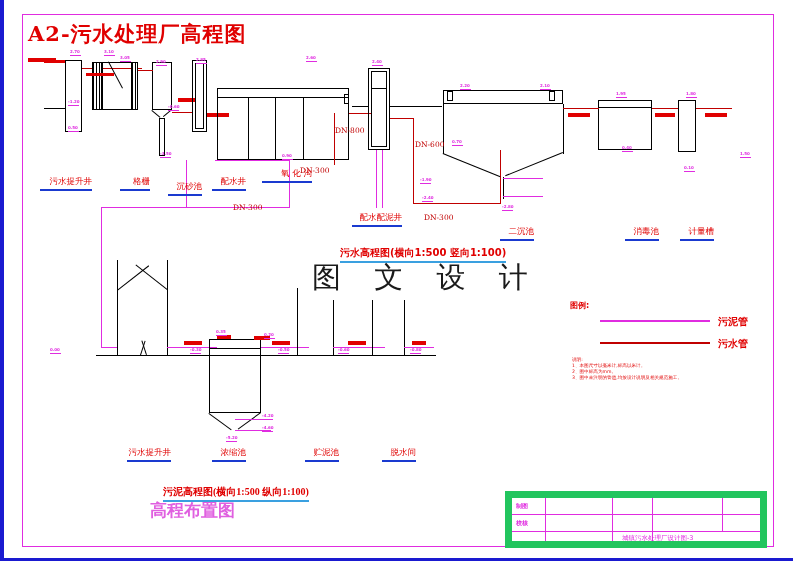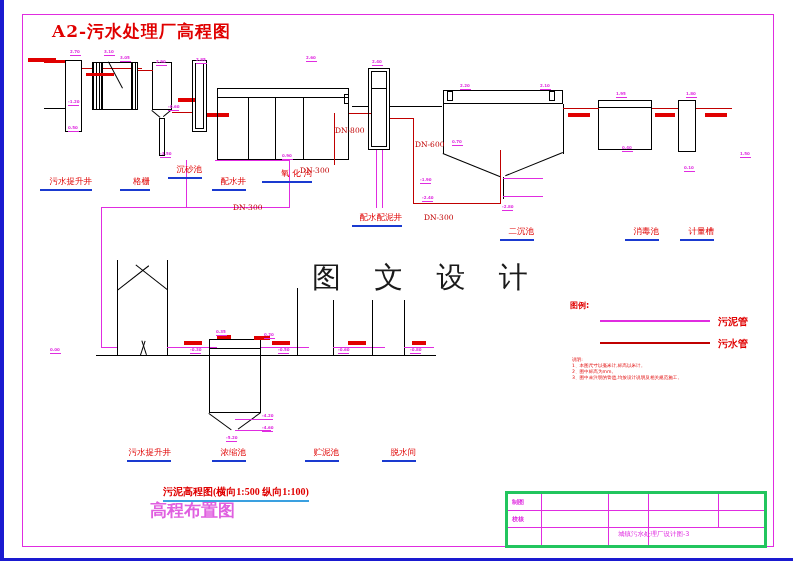--- a/index.html
+++ b/index.html
@@ -10,22 +10,22 @@
 
   
   .edge-l{position:absolute;left:0;top:0;width:4px;height:561px;background:#1a1ad0;}
   .edge-b{position:absolute;left:0;bottom:0;width:793px;height:3px;background:#1a1ad0;}
 
   
   .frame{position:absolute;left:22px;top:14px;width:752px;height:533px;
          border:1.5px solid #e02ce0;box-sizing:border-box;}
 
   .ttl{position:absolute;color:#e00000;font-weight:bold;white-space:nowrap;}
-  #main-title{left:28px;top:20px;font-size:17px;letter-spacing:1px;
-              font-family:"DejaVu Serif","Liberation Serif",serif;margin-left:24px;}
+  #main-title{left:28px;top:20px;font-size:21px;letter-spacing:1px;
+              font-family:"DejaVu Serif","Liberation Serif",serif;}
 
   
   .kline{position:absolute;background:#000;}
   .pline{position:absolute;background:#e02ce0;}
   .rline{position:absolute;background:#c00000;}
   .kbox{position:absolute;border:1.2px solid #000;box-sizing:border-box;}
   .rbox{position:absolute;background:#e00000;}
 
   
   .mk{position:absolute;color:#e02ce0;font-size:4px;line-height:4.5px;
@@ -52,21 +52,21 @@
   
   #legend{position:absolute;left:570px;top:300px;width:185px;}
   .lg-h{color:#e00000;font-size:8px;font-weight:bold;}
   .lg-row{position:absolute;font-size:10px;color:#e00000;white-space:nowrap;font-weight:bold;}
   .notes{position:absolute;left:572px;top:357px;color:#e00000;font-size:4.6px;
          line-height:6px;white-space:nowrap;}
   .notes div{margin:0;}
 
   
   #tb{position:absolute;left:505px;top:491px;width:262px;height:57px;
-      border:3px solid #22c55e;box-sizing:border-box;}
+      border:7px solid #22c55e;box-sizing:border-box;}
   #tb .v{position:absolute;top:0;bottom:0;width:1px;background:#e02ce0;}
   #tb .h{position:absolute;left:0;right:0;height:1px;background:#e02ce0;}
   .tbl{position:absolute;color:#e02ce0;font-size:6px;font-weight:bold;white-space:nowrap;}
   #tb-main{position:absolute;left:150px;top:499px;font-size:17px;color:#e060e0;
            font-weight:bold;white-space:nowrap;
            font-family:"DejaVu Serif","Liberation Serif",serif;}
   #tb-sub{position:absolute;left:110px;top:36px;font-size:6.5px;color:#e02ce0;white-space:nowrap;}
 </style>
 </head>
 <body>
@@ -307,35 +307,36 @@
       <div class="dn" style="left: 335px; top: 126px;">DN-800</div>
       <div class="dn" style="left: 300px; top: 166px;">DN-300</div>
       <div class="dn" style="left: 233px; top: 203px;">DN-300</div>
       <div class="dn" style="left: 415px; top: 140px;">DN-600</div>
       <div class="dn" style="left: 424px; top: 213px;">DN-300</div>
     </div>
 
   <div id="sewage-caps">
       <div class="cap" style="left: 40px; top: 176px; width: 52px;">污水提升井</div>
       <div class="cap" style="left: 120px; top: 176px; width: 30px;">格栅</div>
-      <div class="cap" style="left: 168px; top: 164px; width: 34px;">沉砂池</div>
+      <div class="cap" style="left: 168px; top: 181px; width: 34px;">沉砂池</div>
       <div class="cap" style="left: 212px; top: 176px; width: 34px;">配水井</div>
       <div class="cap" style="left: 262px; top: 168px; width: 50px;">氧 化 沟</div>
       <div class="cap" style="left: 352px; top: 212px; width: 50px;">配水配泥井</div>
       <div class="cap" style="left: 500px; top: 226px; width: 34px;">二沉池</div>
       <div class="cap" style="left: 625px; top: 226px; width: 34px;">消毒池</div>
       <div class="cap" style="left: 680px; top: 226px; width: 34px;">计量槽</div>
     </div>
   <div id="sludge-caps">
       <div class="cap" style="left: 127px; top: 447px; width: 44px;">污水提升井</div>
       <div class="cap" style="left: 212px; top: 447px; width: 34px;">浓缩池</div>
       <div class="cap" style="left: 305px; top: 447px; width: 34px;">贮泥池</div>
       <div class="cap" style="left: 382px; top: 447px; width: 34px;">脱水间</div>
     </div>
 
+  <div class="scale-ttl ul" style="left:340px;top:246px;">污水高程图(横向1:500 竖向1:100)</div>
   <div class="scale-ttl ul" style="left:163px;top:485px;font-family:Liberation Serif, serif;">污泥高程图(横向1:500  纵向1:100)</div>
 
   <div id="watermark">图 文 设 计</div>
 
   <div id="legend">
     <div class="lg-h">图例:</div>
     <div style="position:absolute;left:30px;top:20px;width:110px;height:1.6px;background:#e02ce0;"></div>
     <div class="lg-row" style="left:148px;top:15px;">污泥管</div>
     <div style="position:absolute;left:30px;top:42px;width:110px;height:1.6px;background:#c00000;"></div>
     <div class="lg-row" style="left:148px;top:37px;">污水管</div>

